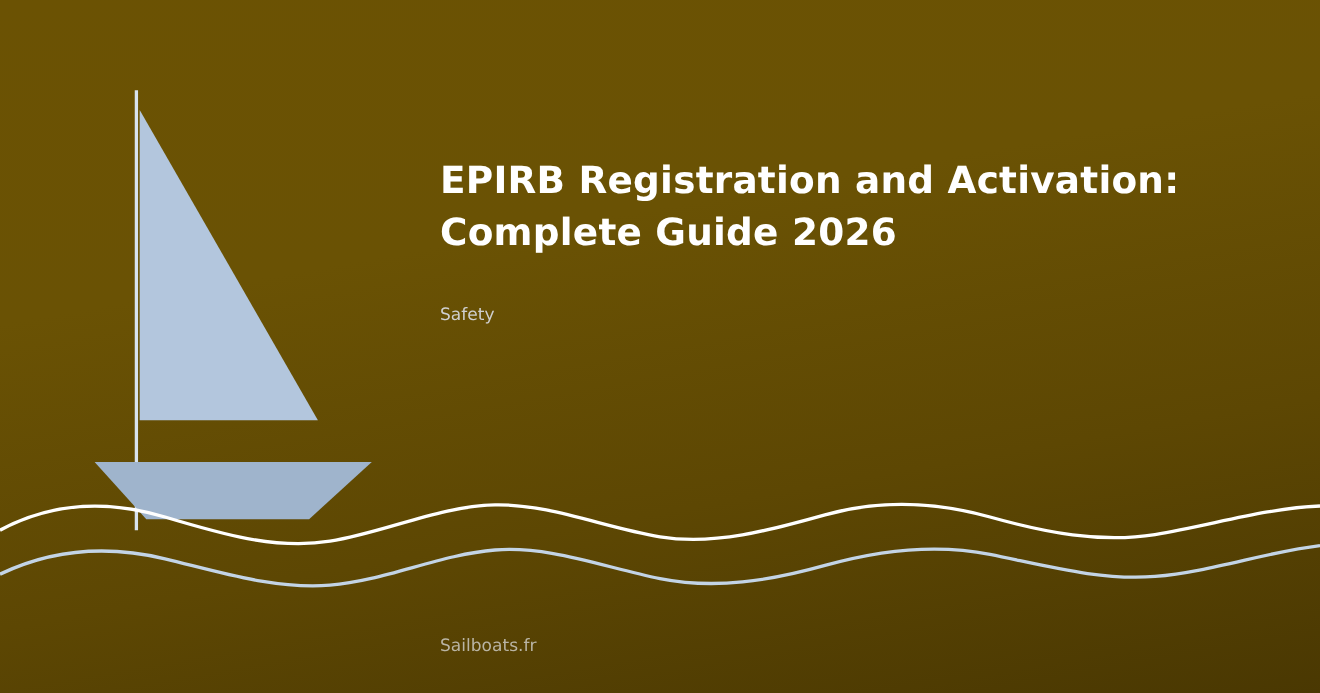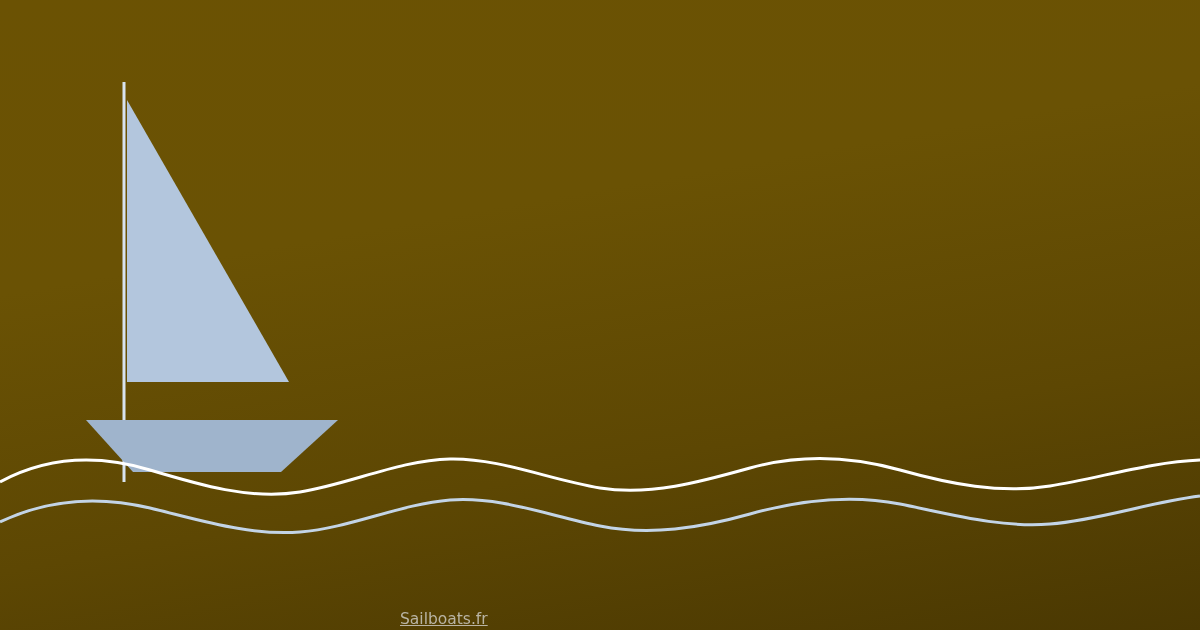--- a/index.html
+++ b/index.html
@@ -41,40 +41,43 @@
   .subtitle {
     margin: 0;
     padding-top: 40px;
     font-size: 15.5px;
     color: #cfcfcf;
     font-weight: normal;
   }
   .footer {
     position: absolute;
     left: 400px;
-    top: 610px;
+    top: 578px;
     font-size: 15.5px;
     color: #b9b4a4;
-    text-decoration: underline;
   }
 </style>
 </head>
 <body>
 
 <div class="card">
 
   <svg class="illustration" viewBox="0 0 1200 630" xmlns="http://www.w3.org/2000/svg">
 
     <line x1="124" y1="82" x2="124" y2="482" stroke="#d8e3ef" stroke-width="3"></line>
 
     <polygon points="127,100 127,382 289,382" fill="#b3c6dd"></polygon>
 
     <polygon points="86,420 338,420 281,472 133,472" fill="#9fb4cc"></polygon>
 
     <path d="M0,482 C50,455 100,455 150,470 C200,485 250,500 300,492 C350,484 400,460 450,459 C500,458 550,480 600,488 C650,496 700,482 750,468 C800,454 850,456 900,470 C950,484 1000,494 1050,486 C1100,478 1150,462 1200,460" fill="none" stroke="#ffffff" stroke-width="3"></path>
 
     <path d="M0,522 C50,498 100,496 150,508 C200,520 250,536 300,532 C350,528 400,504 450,500 C500,496 550,516 600,526 C650,536 700,528 750,514 C800,500 850,494 900,504 C950,514 1000,528 1050,524 C1100,520 1150,502 1200,496" fill="none" stroke="#c3d4e6" stroke-width="3"></path>
   </svg>
 
+  <div class="text-block">
+    <h1 class="title">EPIRB Registration and Activation: Complete Guide 2026</h1>
+    <p class="subtitle">Safety</p>
+  </div>
 
   <div class="footer">Sailboats.fr</div>
 
 </div>
 
 </body></html>

